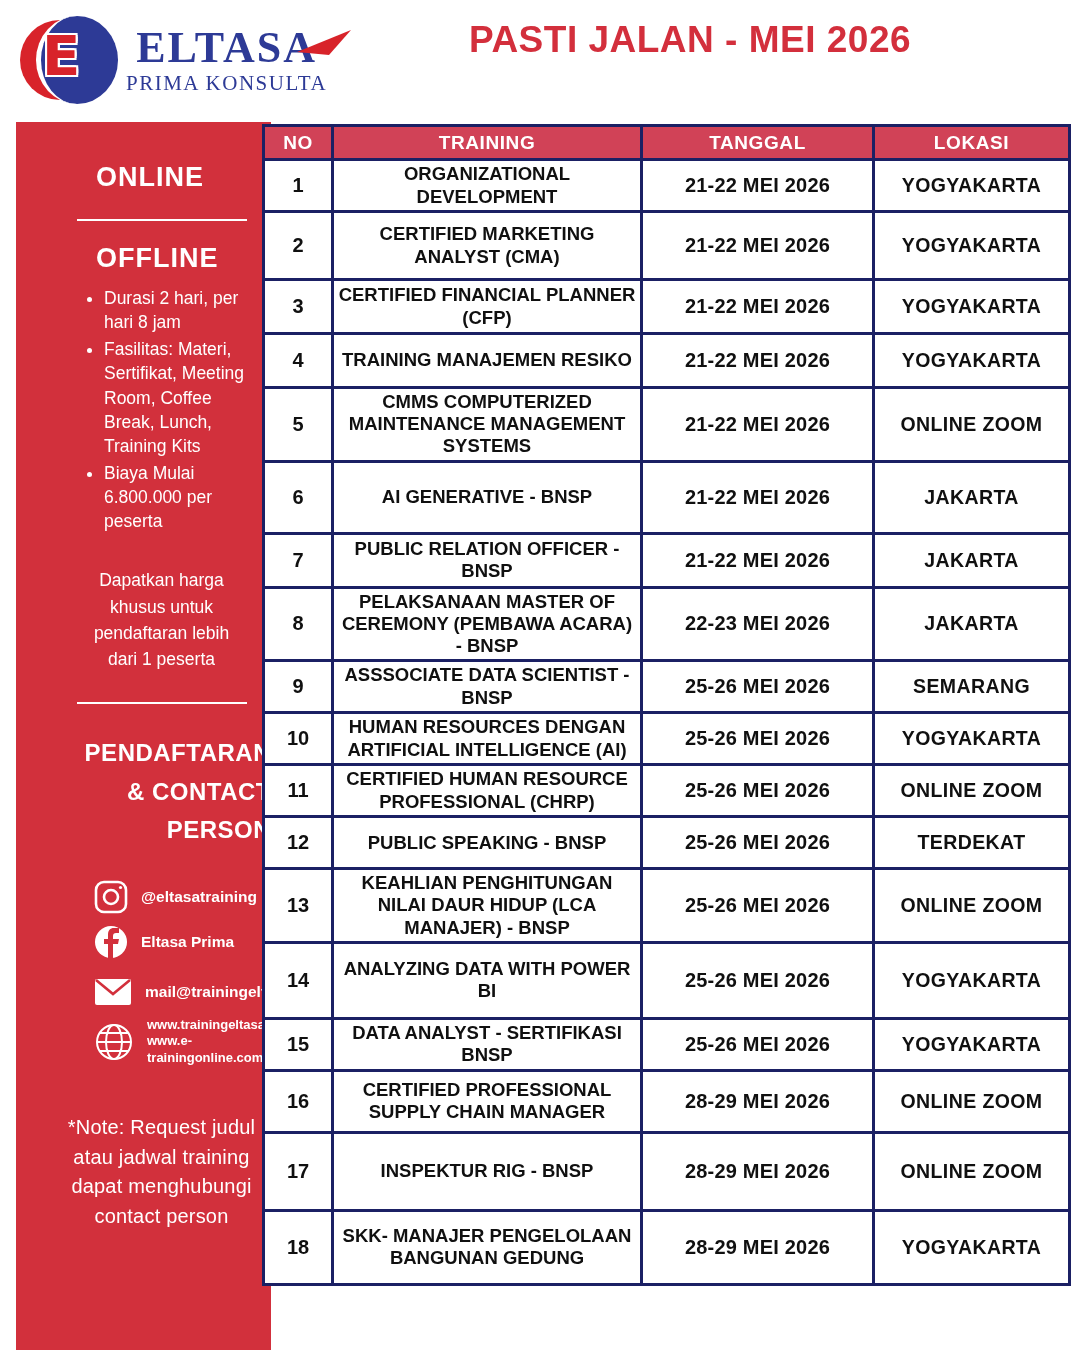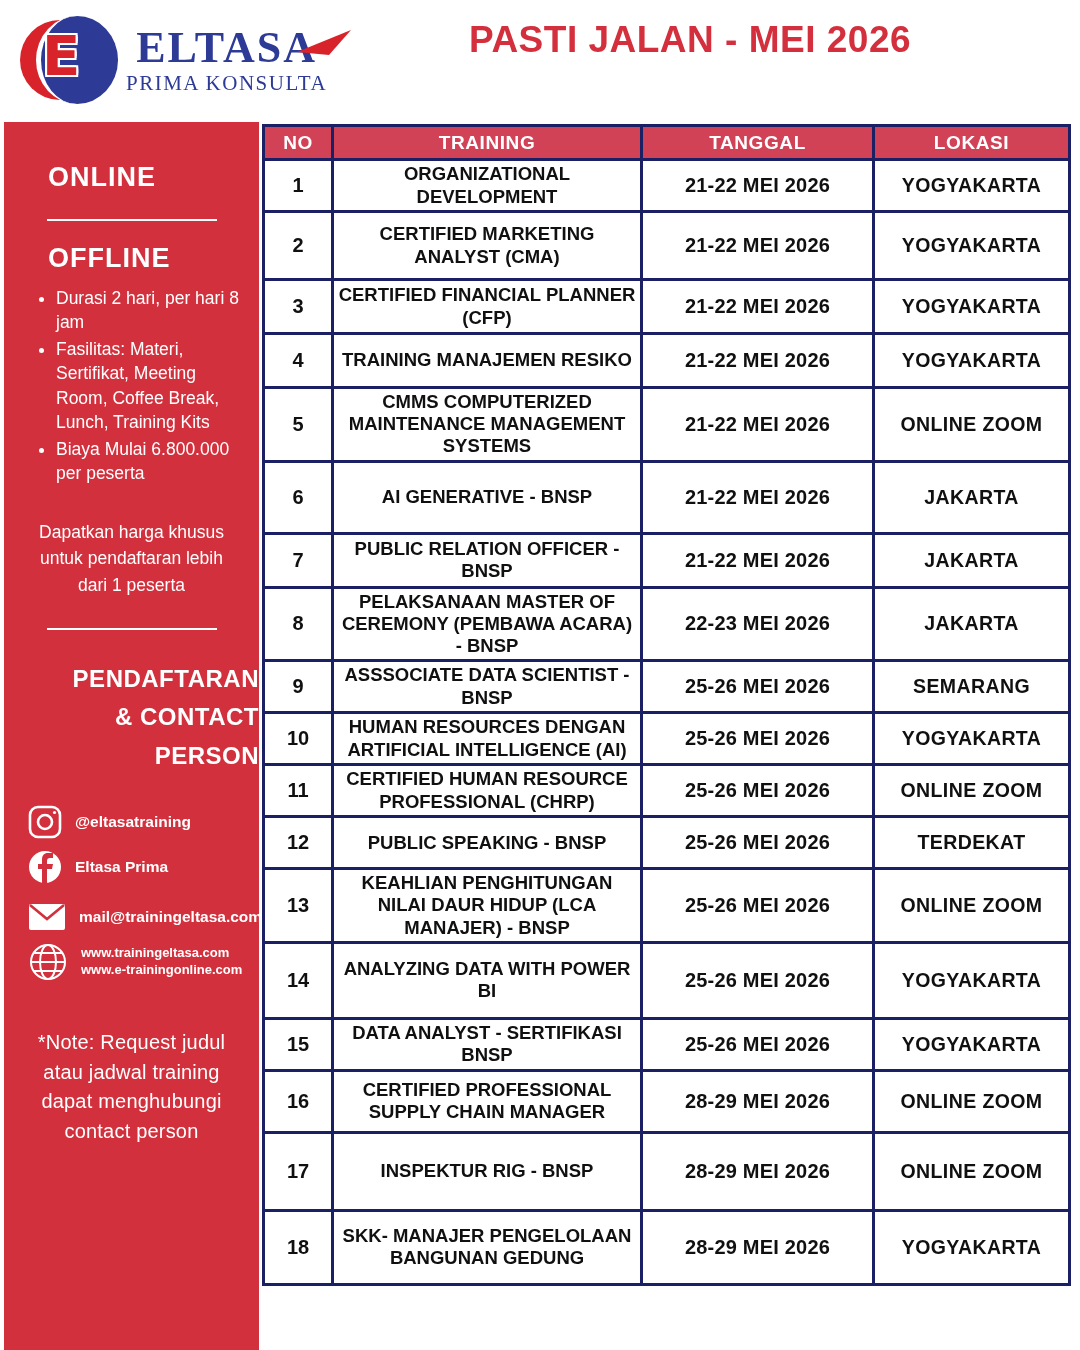--- a/index.html
+++ b/index.html
@@ -23,34 +23,34 @@
   .logo-text{margin-left:10px;font-family:"Liberation Serif","DejaVu Serif",serif;color:var(--logo-blue);text-align:center;}
   .logo-brand-row{position:relative;white-space:nowrap;}
   .logo-brand{font-size:44px;font-weight:700;letter-spacing:2px;line-height:1.0;}
   .logo-arrow{position:absolute;right:-26px;top:2px;}
   .logo-sub{font-size:21px;letter-spacing:1.5px;margin-top:1px;}
 
   .page-title{position:absolute;left:320px;top:16px;width:740px;text-align:center;
     color:var(--title-red);font-weight:800;font-size:37px;line-height:1.28;letter-spacing:.5px;}
 
   
-  .sidebar{position:absolute;left:4px;top:122px;width:255px;height:1228px;
-    background:var(--sidebar-red);color:#fff;overflow:hidden;}
+  .sidebar{position:absolute;left:16px;top:122px;width:255px;height:1228px;
+    background:var(--sidebar-red);color:#fff;overflow:hidden;padding-left:36px;}
   .side-heading{font-size:27px;font-weight:800;letter-spacing:1px;margin-left:44px;}
   .h-online{margin-top:40px;}
   .side-list{list-style:disc outside;margin:26px 10px 0 52px;font-size:17.5px;line-height:1.38;}
   .side-list li{margin-bottom:3px;}
   .side-rule{border:none;border-top:2px solid #fff;width:170px;margin:26px auto 22px auto;}
   .h-offline{margin-top:0;}
   .promo{margin-top:34px;text-align:center;font-size:17.5px;line-height:1.5;padding:0 26px;}
   .contact-heading{margin-top:30px;text-align:right;font-weight:800;font-size:24px;
     line-height:1.6;letter-spacing:.5px;white-space:pre-line;}
   .phones{margin-top:16px;text-align:center;font-size:19.5px;line-height:1.5;}
   .socials{margin:30px 0 0 24px;display:flex;flex-direction:column;gap:11px;}
-  .social-item{display:flex;align-items:center;gap:13px;font-size:15.5px;font-weight:700;}
+  .social-item{display:flex;align-items:center;gap:13px;font-size:15.5px;font-weight:700;margin-left:18px;}
   .social-item .icon{flex:0 0 auto;display:flex;align-items:center;justify-content:center;}
   .social-mail{margin-top:8px;}
   .social-web .lbl{line-height:1.3;font-size:13px;}
   .note{margin-top:46px;text-align:center;font-size:20px;line-height:1.48;padding:0 12px;letter-spacing:.2px;}
 
   
   .schedule{position:absolute;left:262px;top:124px;width:806px;}
   table{border-collapse:collapse;width:806px;table-layout:fixed;}
   th,td{border:3.5px solid var(--border-navy);text-align:center;vertical-align:middle;
     padding:2px 4px;color:var(--text-dark);background:#fff;}

